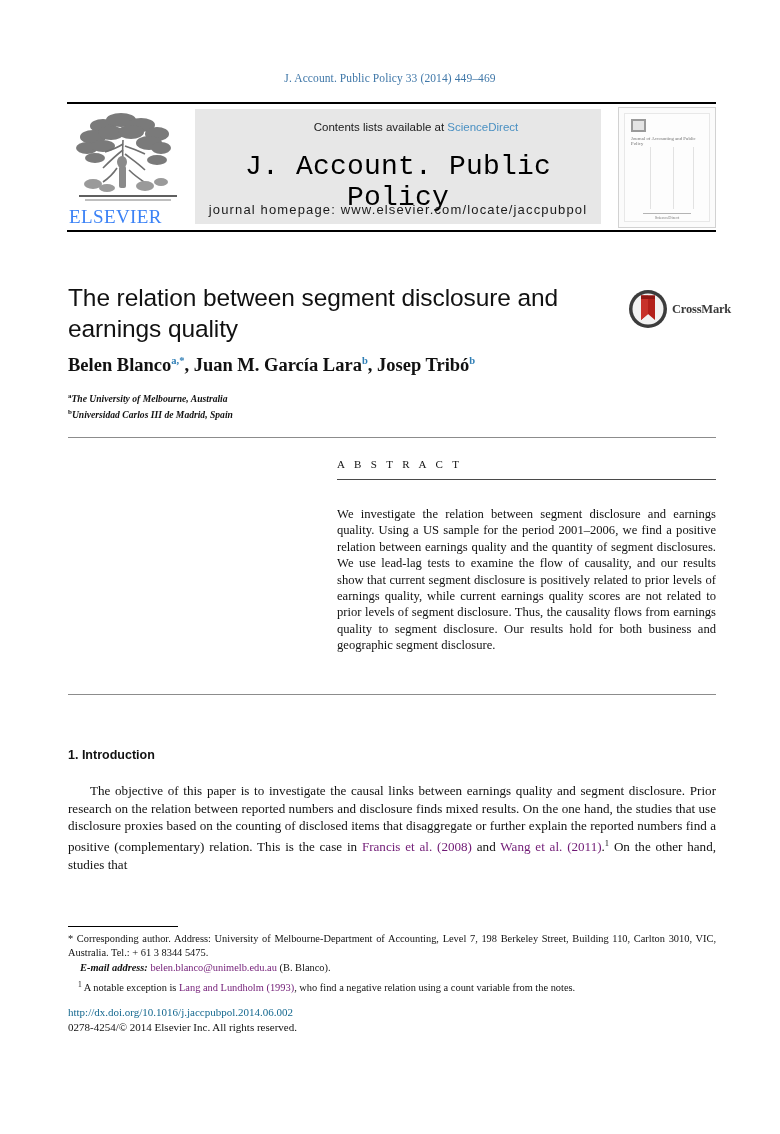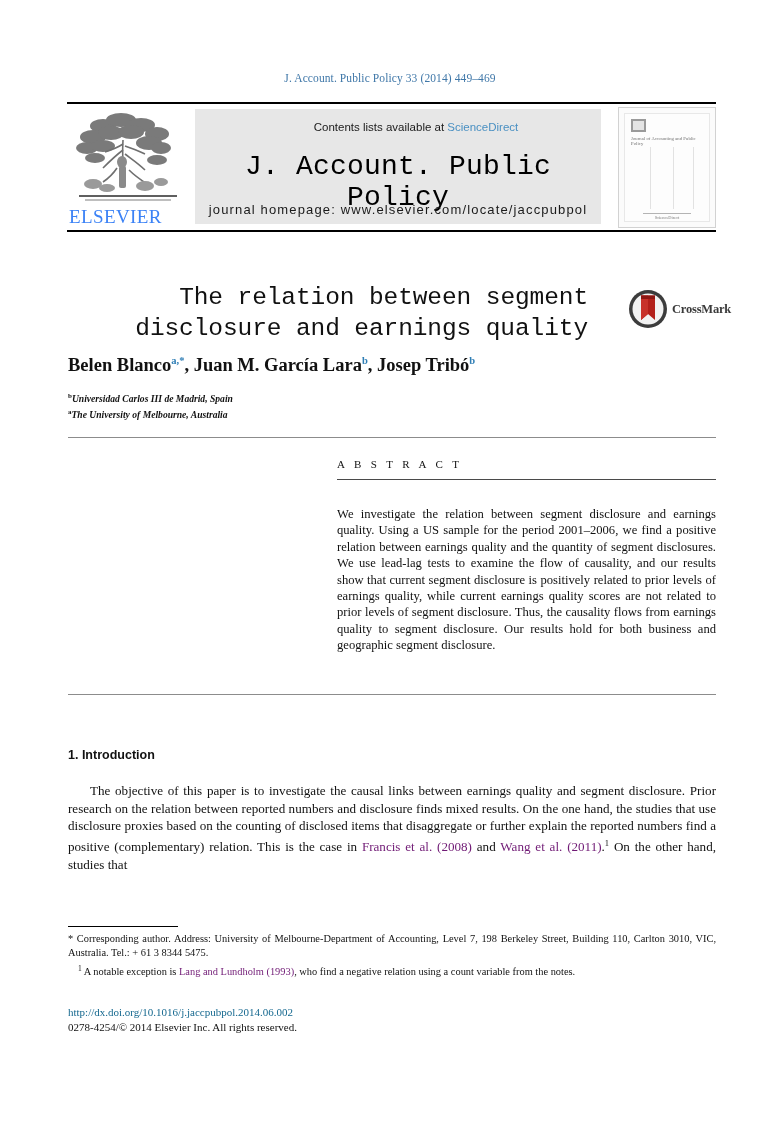--- a/index.html
+++ b/index.html
@@ -180,27 +180,26 @@
     font-family: "Liberation Serif", serif;
     font-size: 4.4px;
     color: #777;
   }
 
   
   .title {
     position: absolute;
     left: 68px; top: 282px;
     width: 520px;
-    font-family: Liberation Mono, monospace;
+    font-family: Liberation Sans, sans-serif;
     font-size: 24.5px;
     line-height: 31px;
     font-weight: 400;
     color: #111;
     letter-spacing: -0.1px;
-    text-align: right;
   }
   .authors {
     position: absolute;
     left: 68px; top: 355px;
     width: 560px;
     font-family: "Liberation Serif", serif;
     font-size: 18.5px;
     font-weight: 700;
     color: #111;
   }
@@ -457,22 +456,22 @@
 
   <div class="title">The relation between segment disclosure and earnings quality</div>
 
   <div class="authors">
     <span>Belen Blanco</span><sup>a,*</sup>,
     <span>Juan M. García Lara</span><sup>b</sup>,
     <span>Josep Tribó</span><sup>b</sup>
   </div>
 
   <div class="affil">
+    <div><sup>a</sup><span>The University of Melbourne, Australia</span></div>
     <div><sup>b</sup><span>Universidad Carlos III de Madrid, Spain</span></div>
-    <div><sup>a</sup><span>The University of Melbourne, Australia</span></div>
   </div>
 
   <div class="crossmark">
     <svg class="cm-badge" viewBox="0 0 40 40">
       <circle cx="20" cy="20" r="19" fill="#3c3c3c"></circle>
       <circle cx="20" cy="20" r="15.5" fill="#f2f2f2"></circle>
       <path d="M13 6.5 L27 6.5 L27 31 L20 25 L13 31 Z" fill="#b3201a"></path>
       <path d="M13 6.5 L20 6.5 L20 25 L13 31 Z" fill="#c8322a"></path>
       <path d="M13 6.5 L27 6.5 L27 10 L13 10 Z" fill="#8d1713"></path>
     </svg>
@@ -488,19 +487,20 @@
   <div class="rule-abs-bottom"></div>
 
   <div class="section-head">1. Introduction</div>
   <div class="body-text">
     <span>The objective of this paper is to investigate the causal links between earnings quality and segment disclosure. Prior research on the relation between reported numbers and disclosure finds mixed results. On the one hand, the studies that use disclosure proxies based on the counting of disclosed items that disaggregate or further explain the reported numbers find a positive (complementary) relation. This is the case in </span><span class="lnk">Francis et al. (2008)</span><span> and </span><span class="lnk">Wang et al. (2011)</span>.<sup>1</sup><span> On the other hand, studies that</span>
   </div>
 
   <div class="foot-rule"></div>
   <div class="footnotes">
     <div class="fn-p fn-star">* Corresponding author. Address: University of Melbourne-Department of Accounting, Level 7, 198 Berkeley Street, Building 110, Carlton 3010, VIC, Australia. Tel.: + 61 3 8344 5475.</div>
+    <div class="fn-email"><i>E-mail address:</i> <span class="lnk">belen.blanco@unimelb.edu.au</span><span> (B. Blanco).</span></div>
     <div class="fn-1"><sup>1</sup><span> A notable exception is </span><span class="lnk">Lang and Lundholm (1993)</span><span>, who find a negative relation using a count variable from the notes.</span></div>
   </div>
 
   <div class="doi">http://dx.doi.org/10.1016/j.jaccpubpol.2014.06.002</div>
   <div class="issn">0278-4254/© 2014 Elsevier Inc. All rights reserved.</div>
 
 </div>
 
 </body></html>

